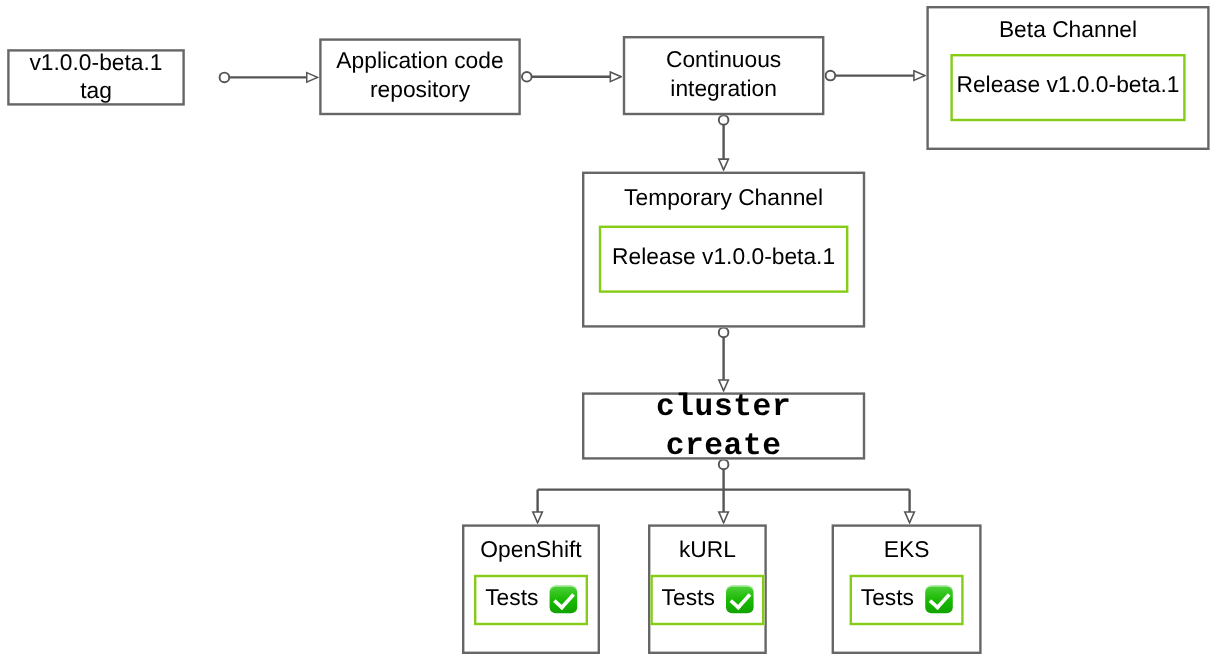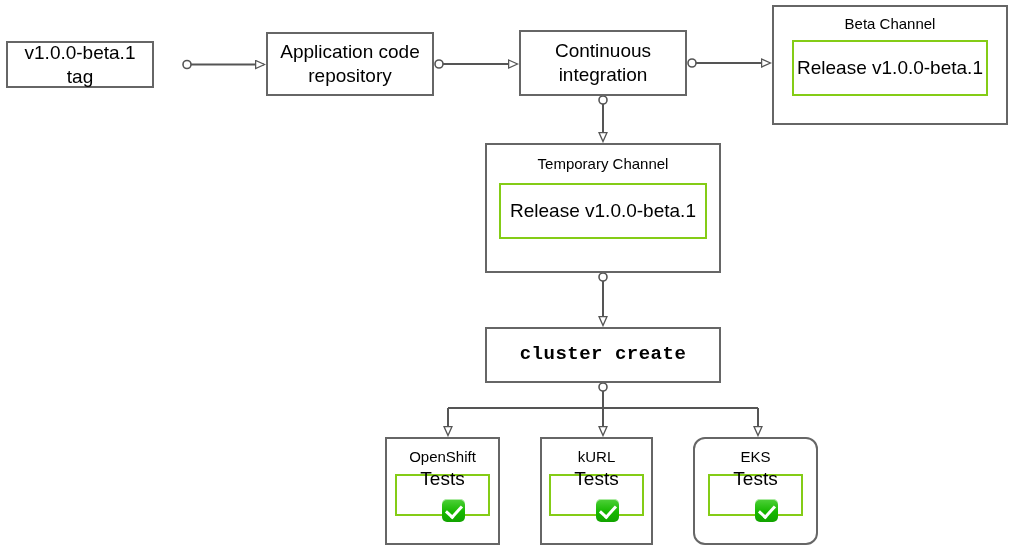--- a/index.html
+++ b/index.html
@@ -40,35 +40,35 @@
   .node-label {
     font-size: 19px;
     color: #000000;
     line-height: 1.25;
     white-space: pre-line;
     padding: 0 6px;
   }
   .node.mono .node-label {
     font-family: "Liberation Mono", "DejaVu Sans Mono", monospace;
     font-weight: bold;
-    font-size: 19px;
+    font-size: 26px;
     letter-spacing: 0.5px;
   }
   
   .container {
     position: absolute;
     box-sizing: border-box;
     background: #ffffff;
     border: 2px solid #666666;
     display: flex;
     flex-direction: column;
     align-items: center;
   }
   .container-title {
-    font-size: 15px;
+    font-size: 19px;
     color: #000000;
     line-height: 1.2;
     text-align: center;
     width: 100%;
   }
   .inner-box {
     box-sizing: border-box;
     background: #ffffff;
     border: 2px solid #84cc16;
     display: flex;
@@ -77,24 +77,23 @@
     text-align: center;
   }
   .inner-label {
     font-size: 19px;
     color: #000000;
     line-height: 1.2;
     white-space: nowrap;
   }
   .tests-row {
     display: flex;
-    align-items: flex-end;
+    align-items: flex-start;
     justify-content: center;
     gap: 9px;
-    flex-direction: column;
   }
   .check-badge {
     display: inline-block;
     width: 23px;
     height: 23px;
     border-radius: 5px;
     background: linear-gradient(180deg, #4fd13a 0%, #17b800 55%, #12a300 100%);
     position: relative;
     box-shadow: inset 0 1px 0 rgba(255,255,255,0.55);
     flex: 0 0 auto;
@@ -115,23 +114,23 @@
   #node-tag            { left: 6px;   top: 41px;  width: 148px; height: 47px; }
   #node-repo           { left: 266px; top: 32px;  width: 168px; height: 64px; }
   #node-ci             { left: 519px; top: 30px;  width: 168px; height: 66px; }
   #node-beta           { left: 772px; top: 5px;   width: 236px; height: 120px; padding-top: 8px; }
   #node-beta .inner-box{ width: 196px; height: 56px; margin-top: 7px; }
   #node-temp           { left: 485px; top: 143px; width: 236px; height: 130px; padding-top: 10px; }
   #node-temp .inner-box{ width: 208px; height: 56px; margin-top: 10px; }
   #node-cluster        { left: 485px; top: 327px; width: 236px; height: 56px; }
   #node-openshift      { left: 385px; top: 437px; width: 115px; height: 108px; padding-top: 9px; }
   #node-openshift .inner-box { width: 95px; height: 42px; margin-top: 8px; }
-  #node-kurl           { left: 540px; top: 437px; width: 113px; height: 108px; padding-top: 9px; }
+  #node-kurl           { left: 540px; top: 437px; width: 99px; height: 108px; padding-top: 9px; }
   #node-kurl .inner-box{ width: 95px; height: 42px; margin-top: 8px; }
-  #node-eks            { left: 693px; top: 437px; width: 125px; height: 108px; padding-top: 9px; border-radius: 12px; }
+  #node-eks            { left: 693px; top: 437px; width: 125px; height: 108px; padding-top: 9px; }
   #node-eks .inner-box { width: 95px; height: 42px; margin-top: 8px; }
 </style>
 </head>
 <body>
 
 <div id="canvas">
 
   <svg id="edges" viewBox="0 0 1016 551" width="1016" height="551" xmlns="http://www.w3.org/2000/svg">
     <defs>
       <marker id="arrow-open" markerWidth="11" markerHeight="11" refX="9.4" refY="5" orient="auto" markerUnits="userSpaceOnUse">

